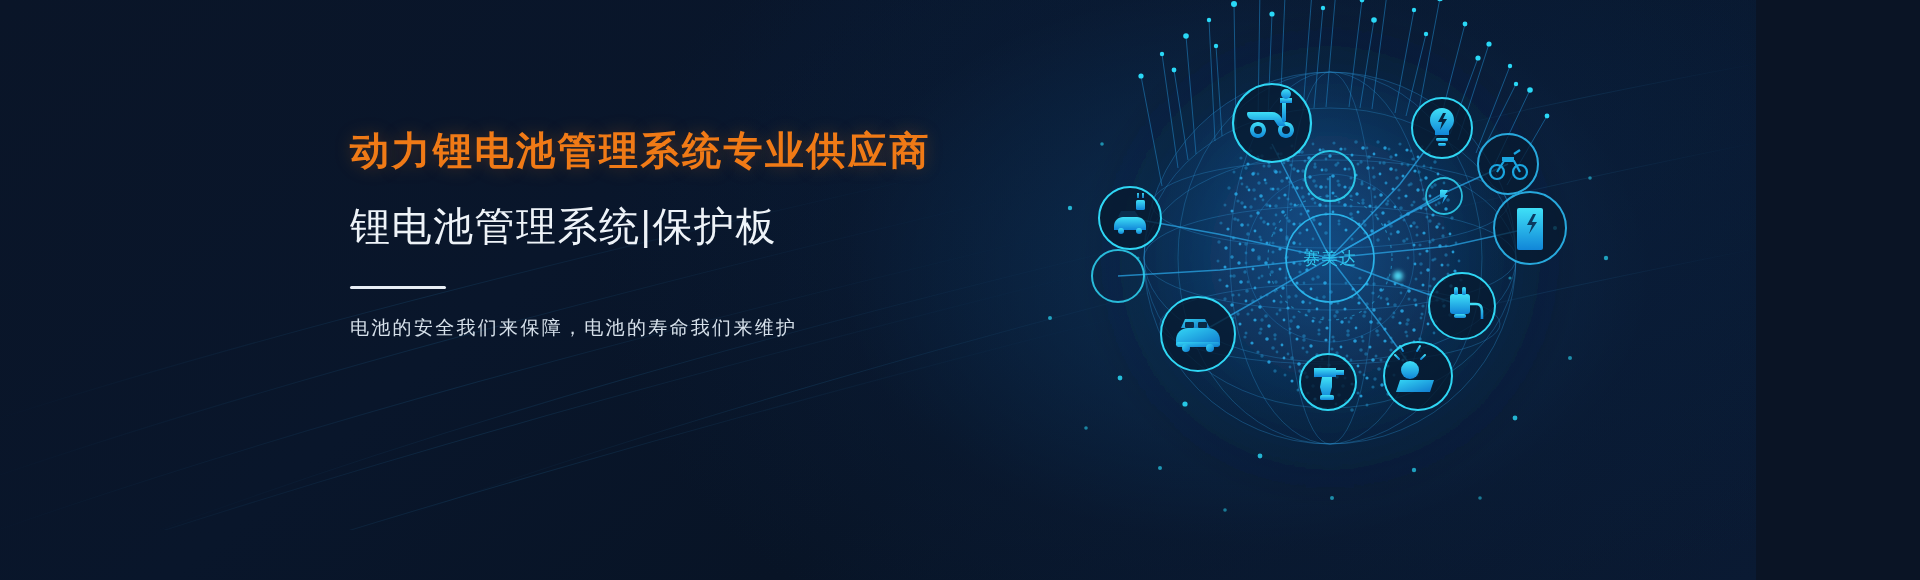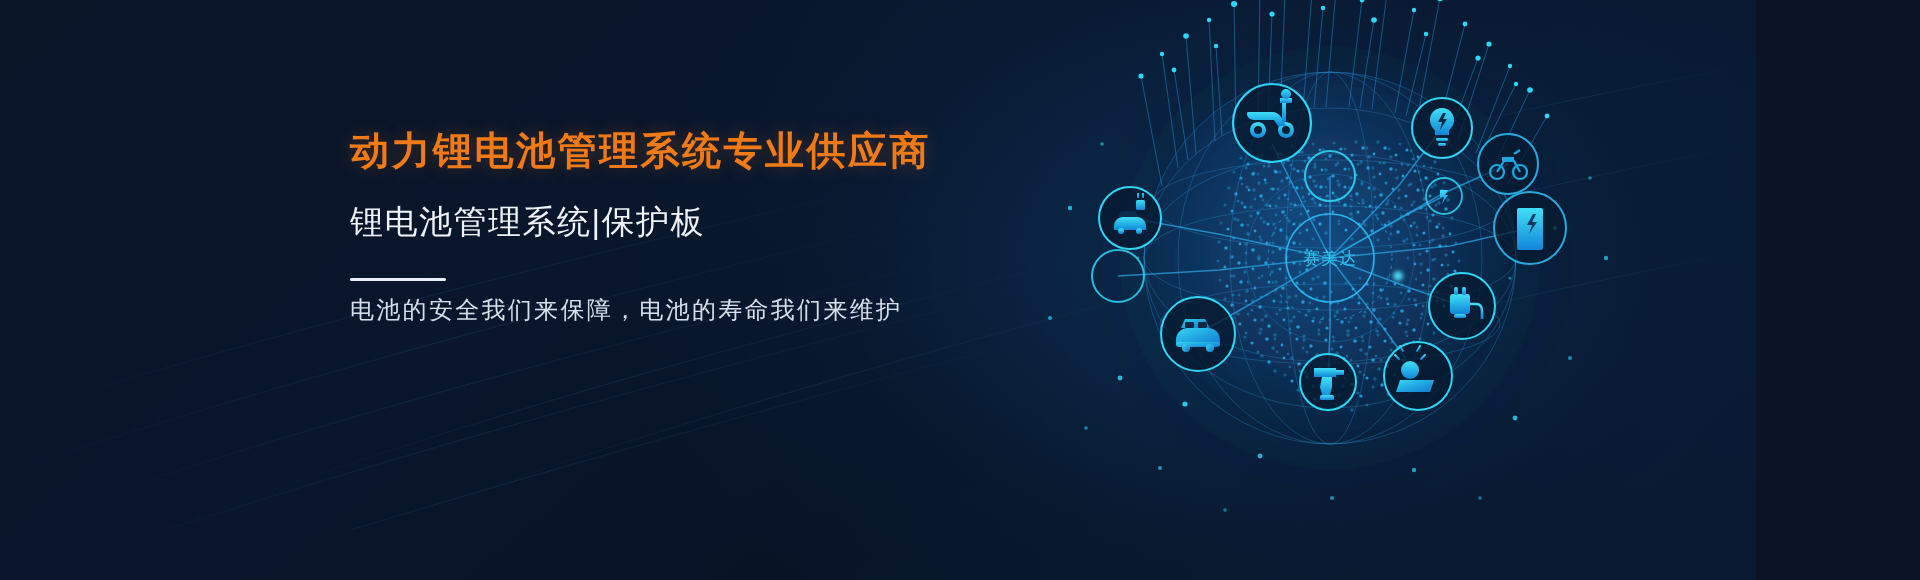--- a/index.html
+++ b/index.html
@@ -34,36 +34,36 @@
     font-size:39px;
     line-height:1.18;
     font-weight:700;
     color:#f07a16;
     letter-spacing:2.5px;
     text-shadow:0 0 18px rgba(240,122,22,.28);
     white-space:nowrap;
   }
   .subhead {
     margin-top:28px;
-    font-size:33px;
+    font-size:40px;
     line-height:1.2;
     font-weight:400;
     color:#eef3f8;
     letter-spacing:1.5px;
     white-space:nowrap;
   }
   .rule {
     margin-top:36px;
     width:96px; height:3px;
     background:#e8eef5;
     border-radius:2px;
   }
   .tagline {
-    margin-top:13px;
-    font-size:24px;
+    margin-top:26px;
+    font-size:19px;
     color:#d6e0ea;
     letter-spacing:2.3px;
     white-space:nowrap;
   }
 
   
   .globe-wrap {
     position:absolute;
     left:1010px; top:-42px;
     width:640px; height:640px;

